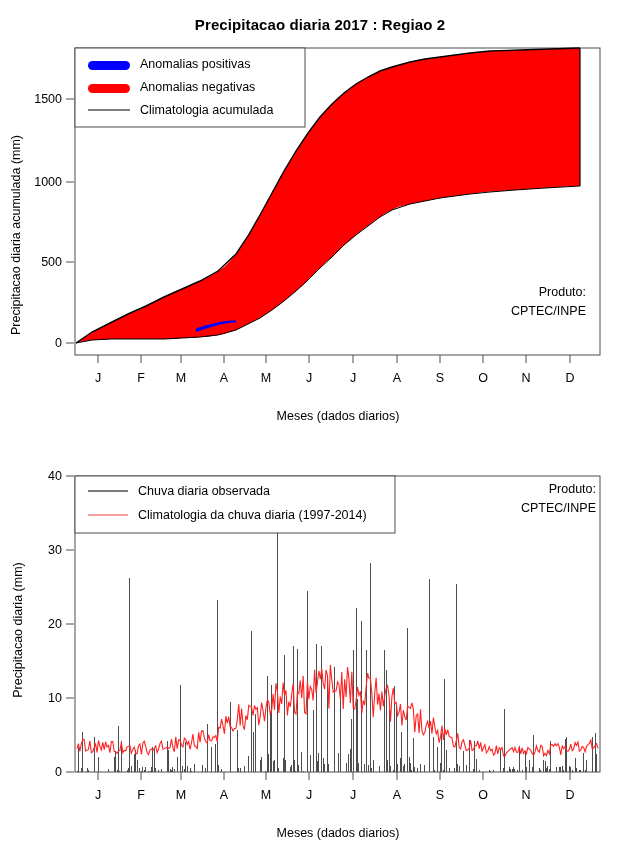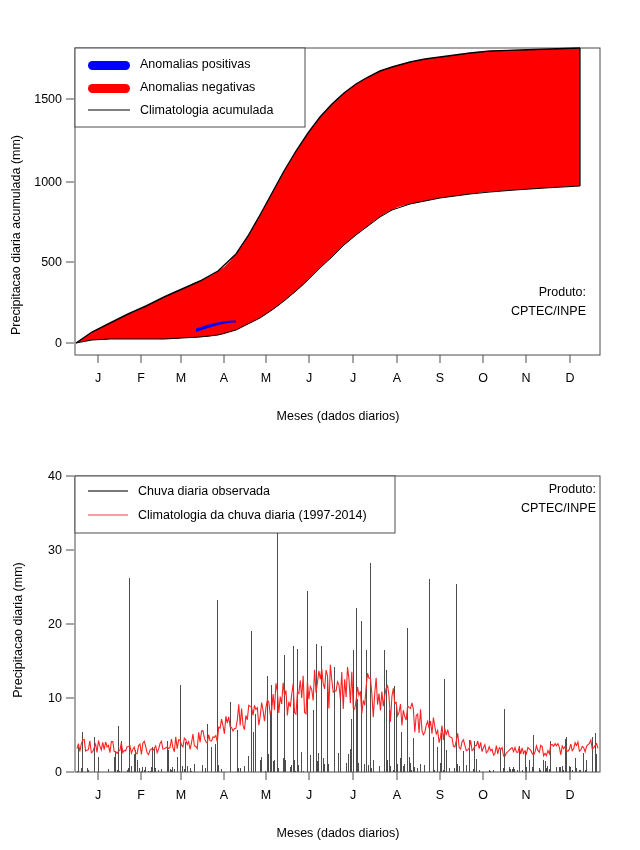--- a/index.html
+++ b/index.html
@@ -81,20 +81,21 @@
   .fill-neg { fill: #ff0000; stroke: none; }
   .fill-pos { fill: #0000ff; stroke: none; }
   .bar-obs { stroke: #4d4d4d; stroke-width: 1; }
   .clim-daily { fill: none; stroke: #ff2222; stroke-width: 1.1; }
 </style>
 </head>
 <body>
 
 <div id="root">
 
+  <div class="figure-title">Precipitacao diaria 2017 : Regiao 2</div>
 
   <div class="panel" style="left:0px; top:40px;">
     <svg class="svg-panel" width="640" height="400" viewBox="0 0 640 400">
 
       <text class="axis-title" transform="translate(20,195) rotate(-90)" text-anchor="middle">Precipitacao diaria acumulada (mm)</text>
 
       <g>
         <text class="tick-label" x="62" y="63" text-anchor="end">1500</text>
         <line class="tickmark" x1="66" y1="59" x2="74" y2="59"></line>
         <text class="tick-label" x="62" y="146" text-anchor="end">1000</text>

